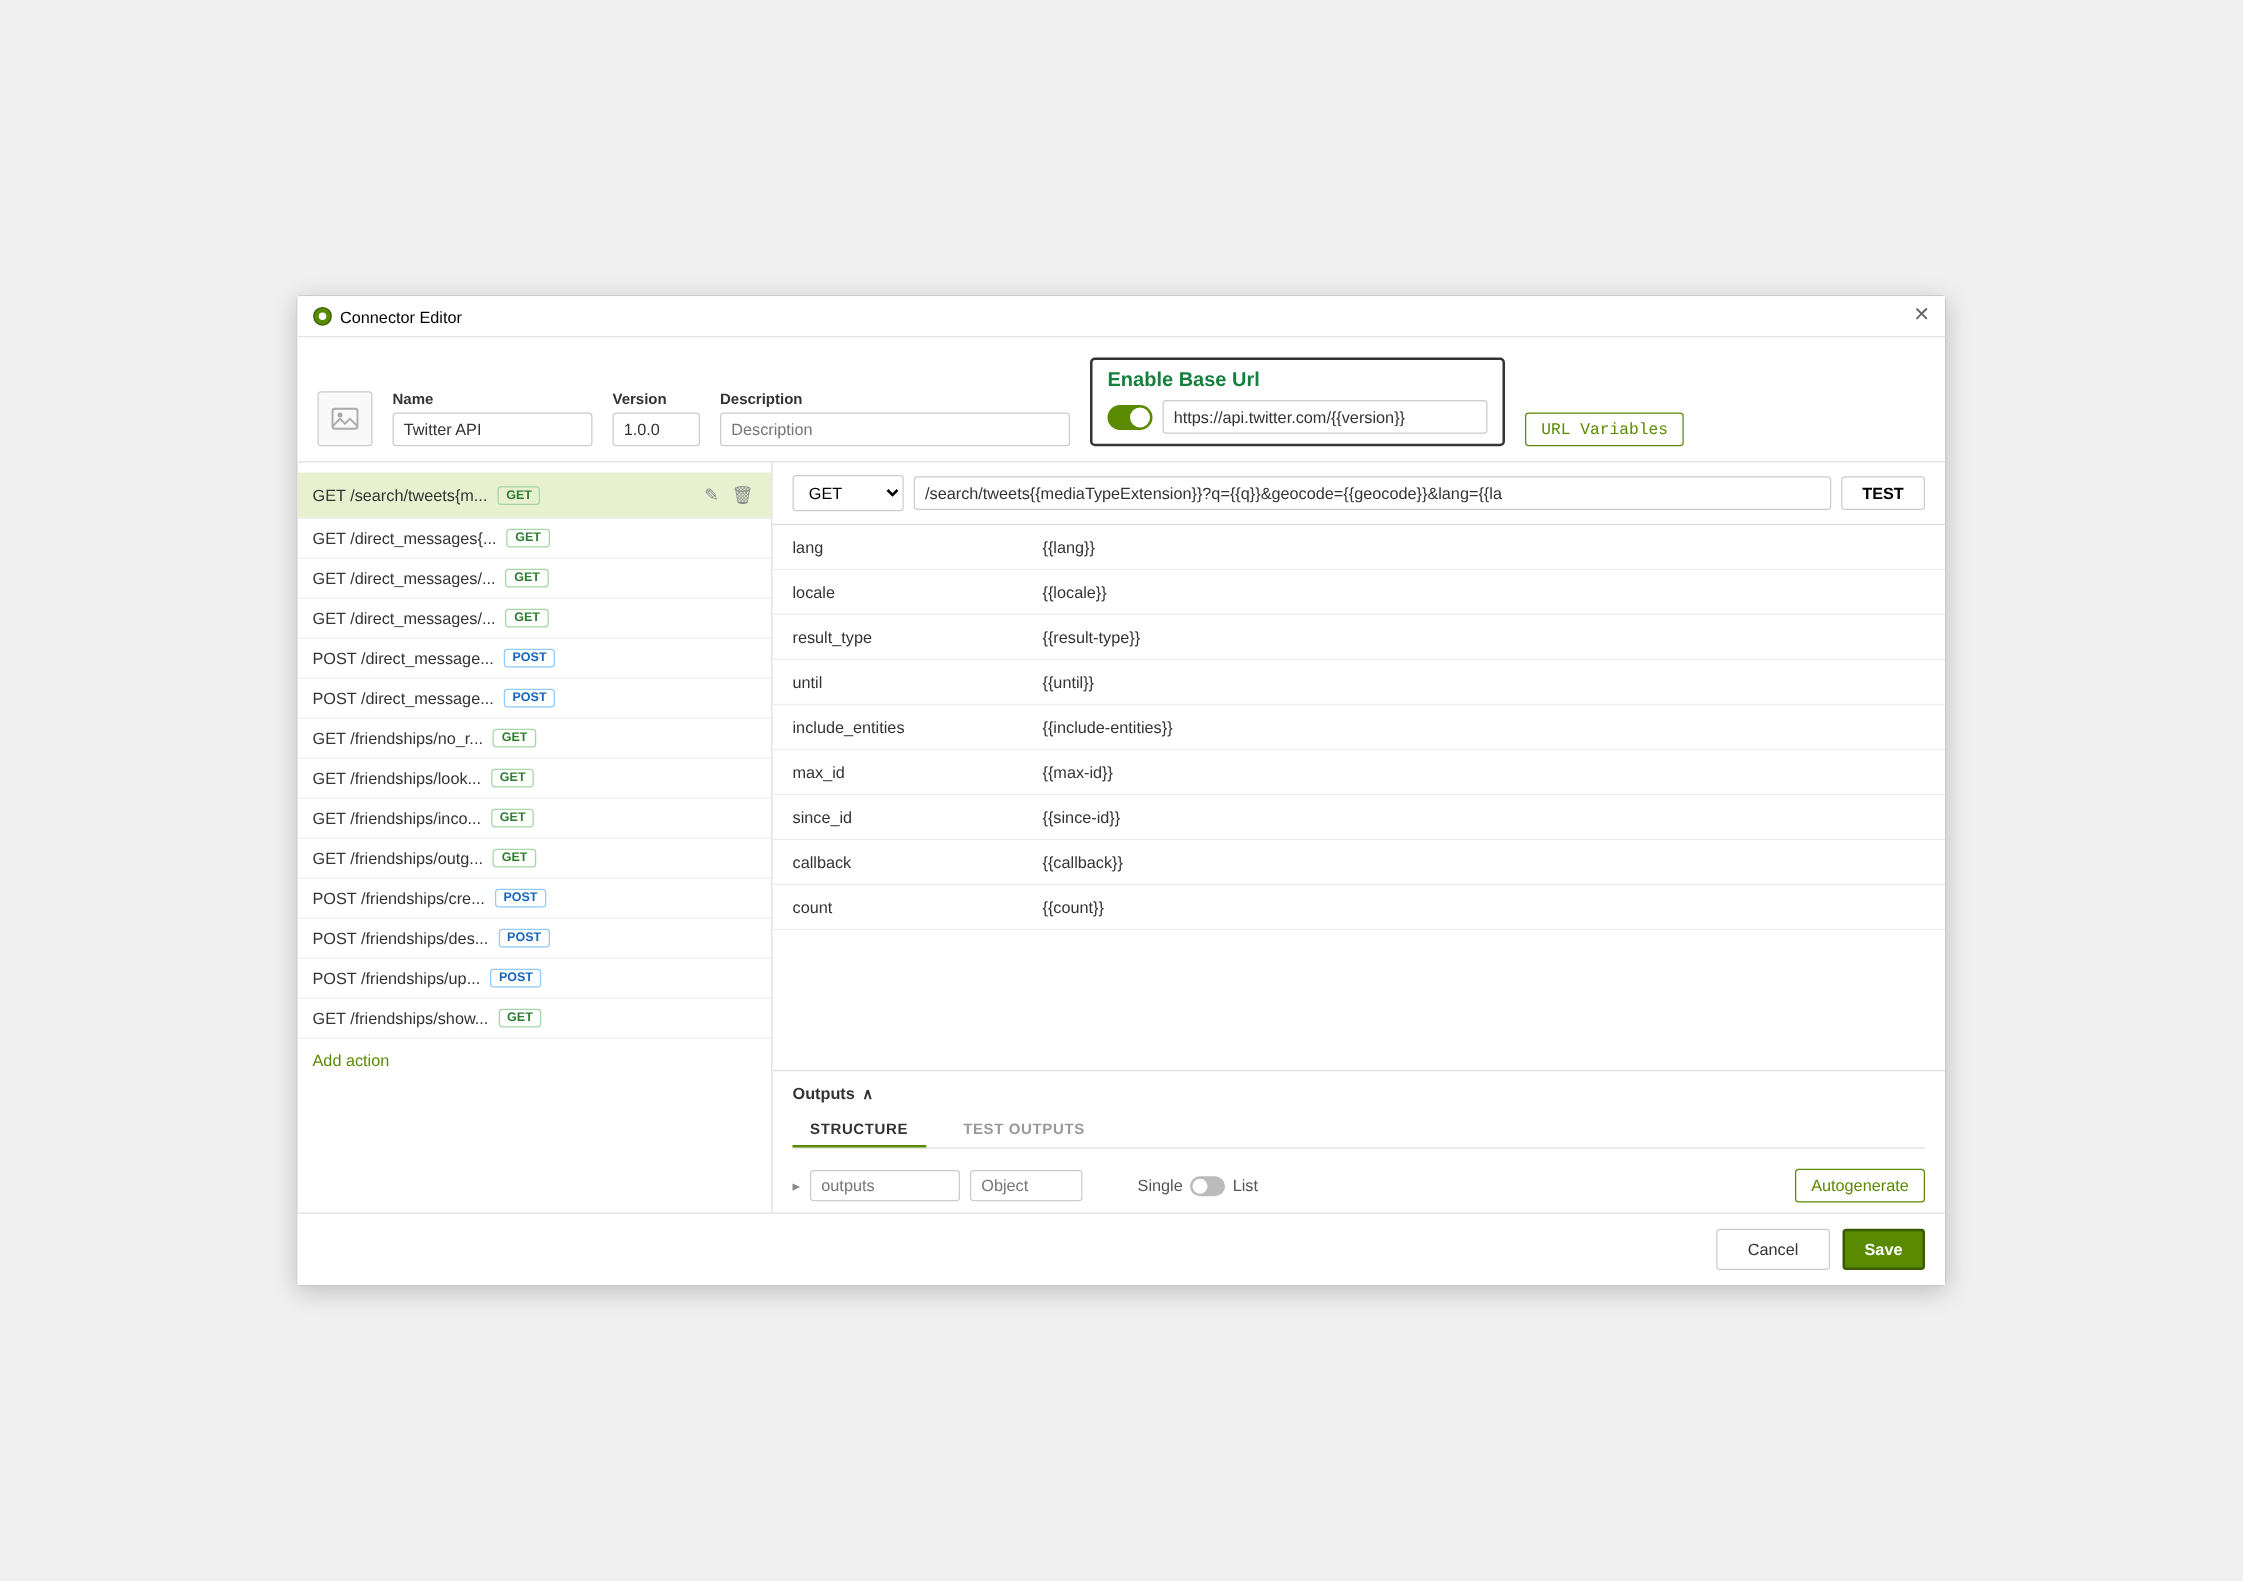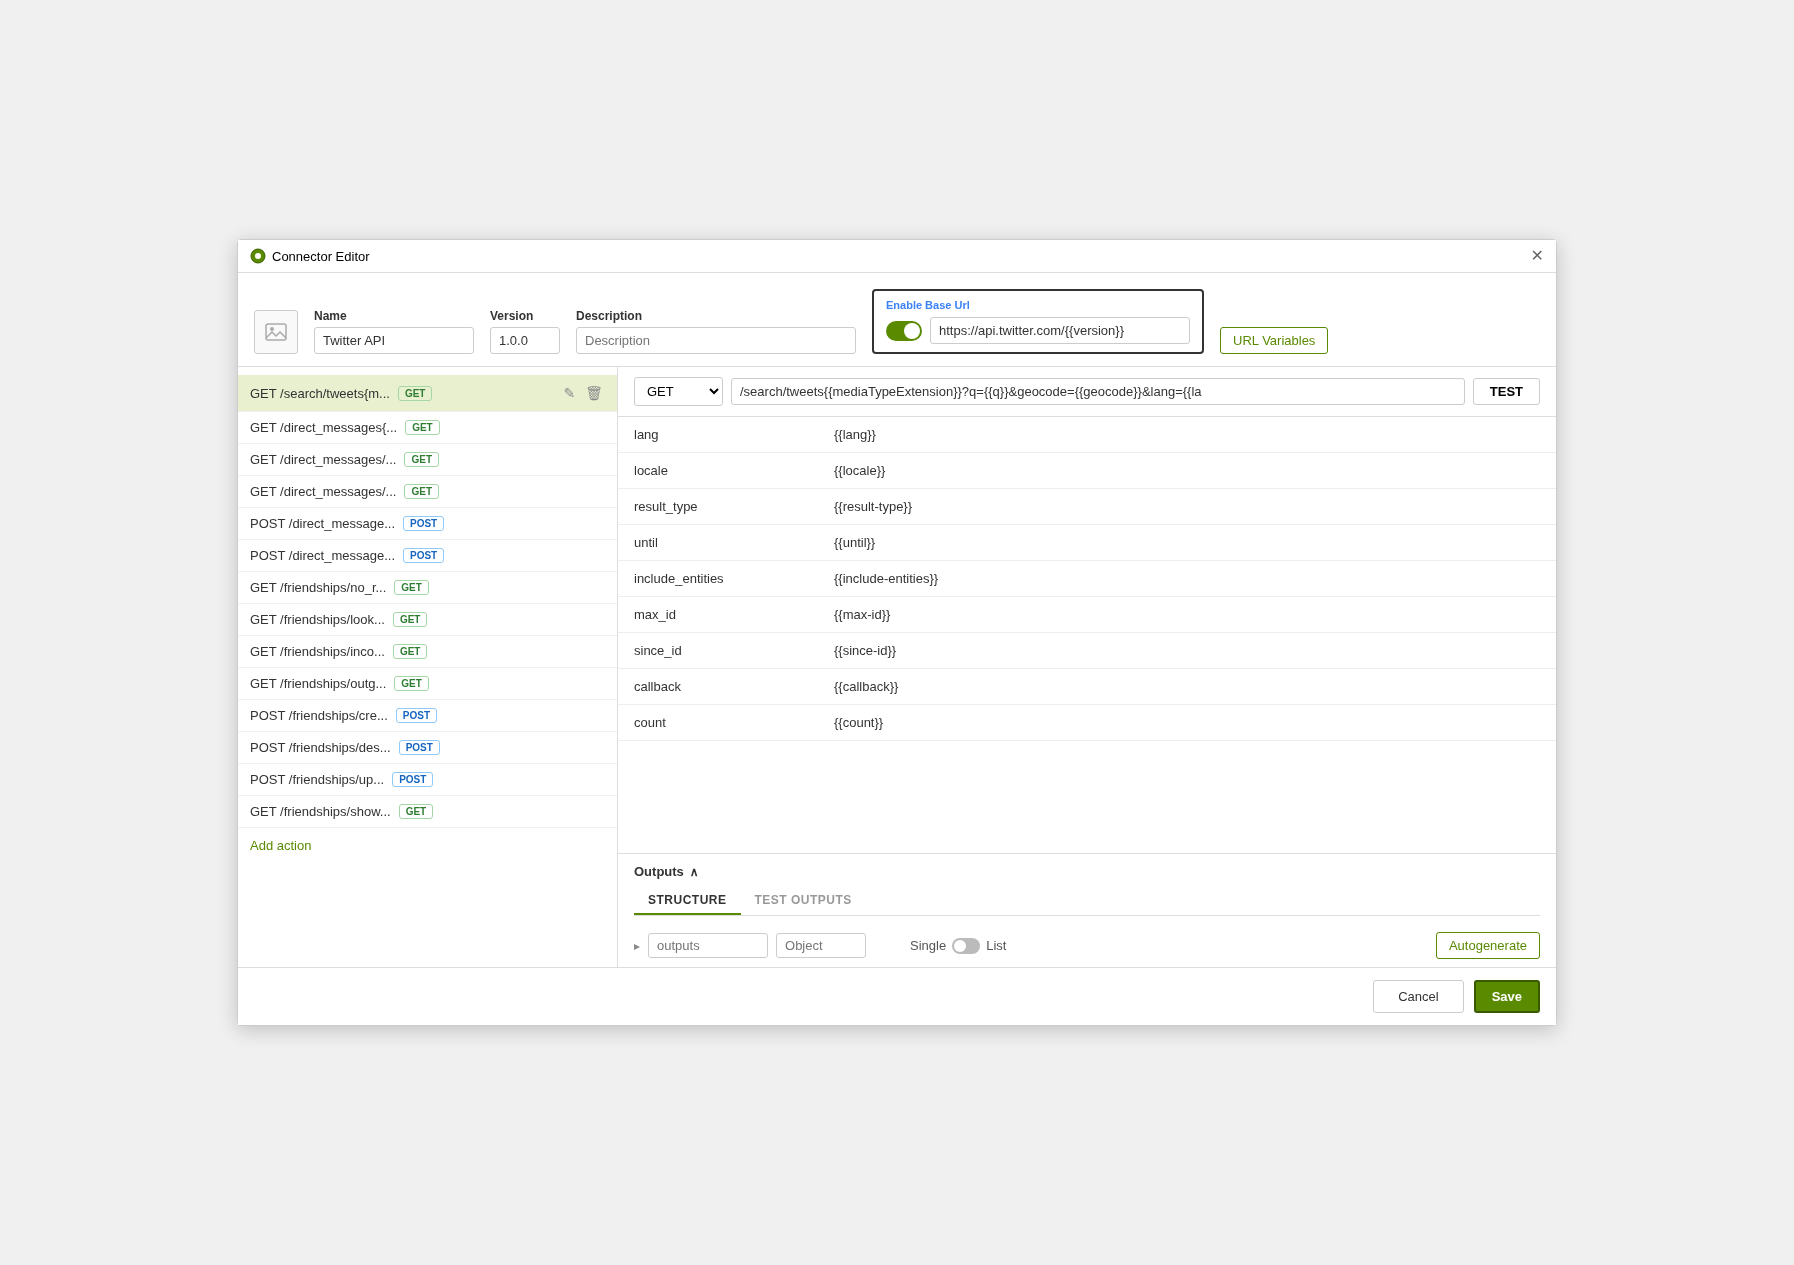--- a/index.html
+++ b/index.html
@@ -90,23 +90,23 @@
     .base-url-section {
       border: 2px solid #333;
       border-radius: 4px;
       padding: 8px 12px;
       display: flex;
       flex-direction: column;
       gap: 6px;
       margin-top: 4px;
     }
     .base-url-section label {
-      font-size: 11px;
+      font-size: 16px;
       font-weight: 600;
-      color: #3b82f6;
+      color: #15803d;
     }
     .base-url-row {
       display: flex;
       align-items: center;
       gap: 8px;
     }
     .toggle {
       width: 36px;
       height: 20px;
       background: #5a8a00;
@@ -135,20 +135,21 @@
     }
     .url-vars-btn {
       border: 1px solid #5a8a00;
       background: #fff;
       color: #5a8a00;
       padding: 5px 12px;
       border-radius: 3px;
       cursor: pointer;
       font-size: 13px;
       font-weight: 500;
+      font-family: Liberation Mono, monospace;
     }
     .main-content {
       display: flex;
       flex: 1;
       min-height: 600px;
     }
     .sidebar {
       width: 380px;
       border-right: 1px solid #ddd;
       overflow-y: auto;
@@ -281,21 +282,21 @@
       display: flex;
       align-items: center;
       gap: 6px;
       margin-bottom: 8px;
       font-size: 13px;
       font-weight: 600;
       color: #333;
     }
     .outputs-tabs {
       display: flex;
-      gap: 0;
+      gap: 16px;
       border-bottom: 1px solid #ddd;
       margin-bottom: 8px;
     }
     .outputs-tab {
       padding: 6px 14px;
       font-size: 12px;
       font-weight: 700;
       color: #999;
       cursor: pointer;
       border-bottom: 2px solid transparent;

